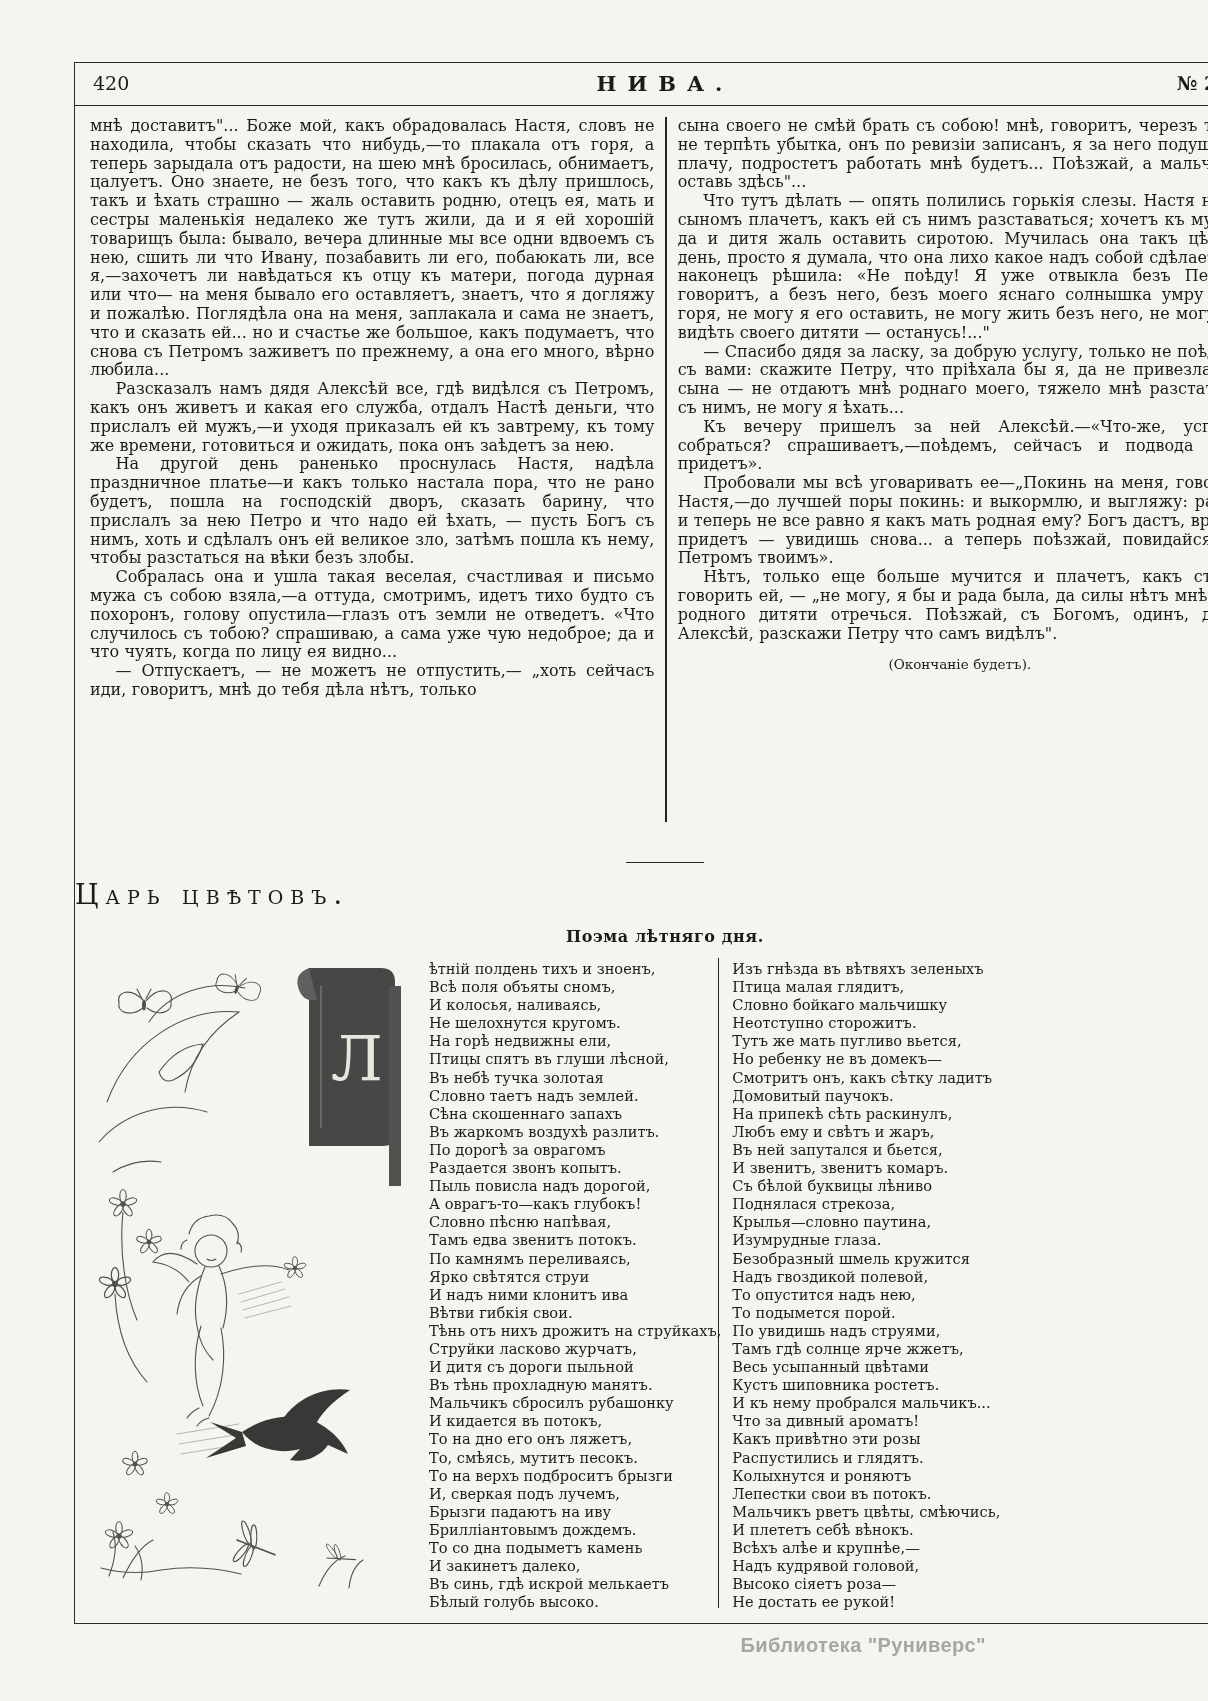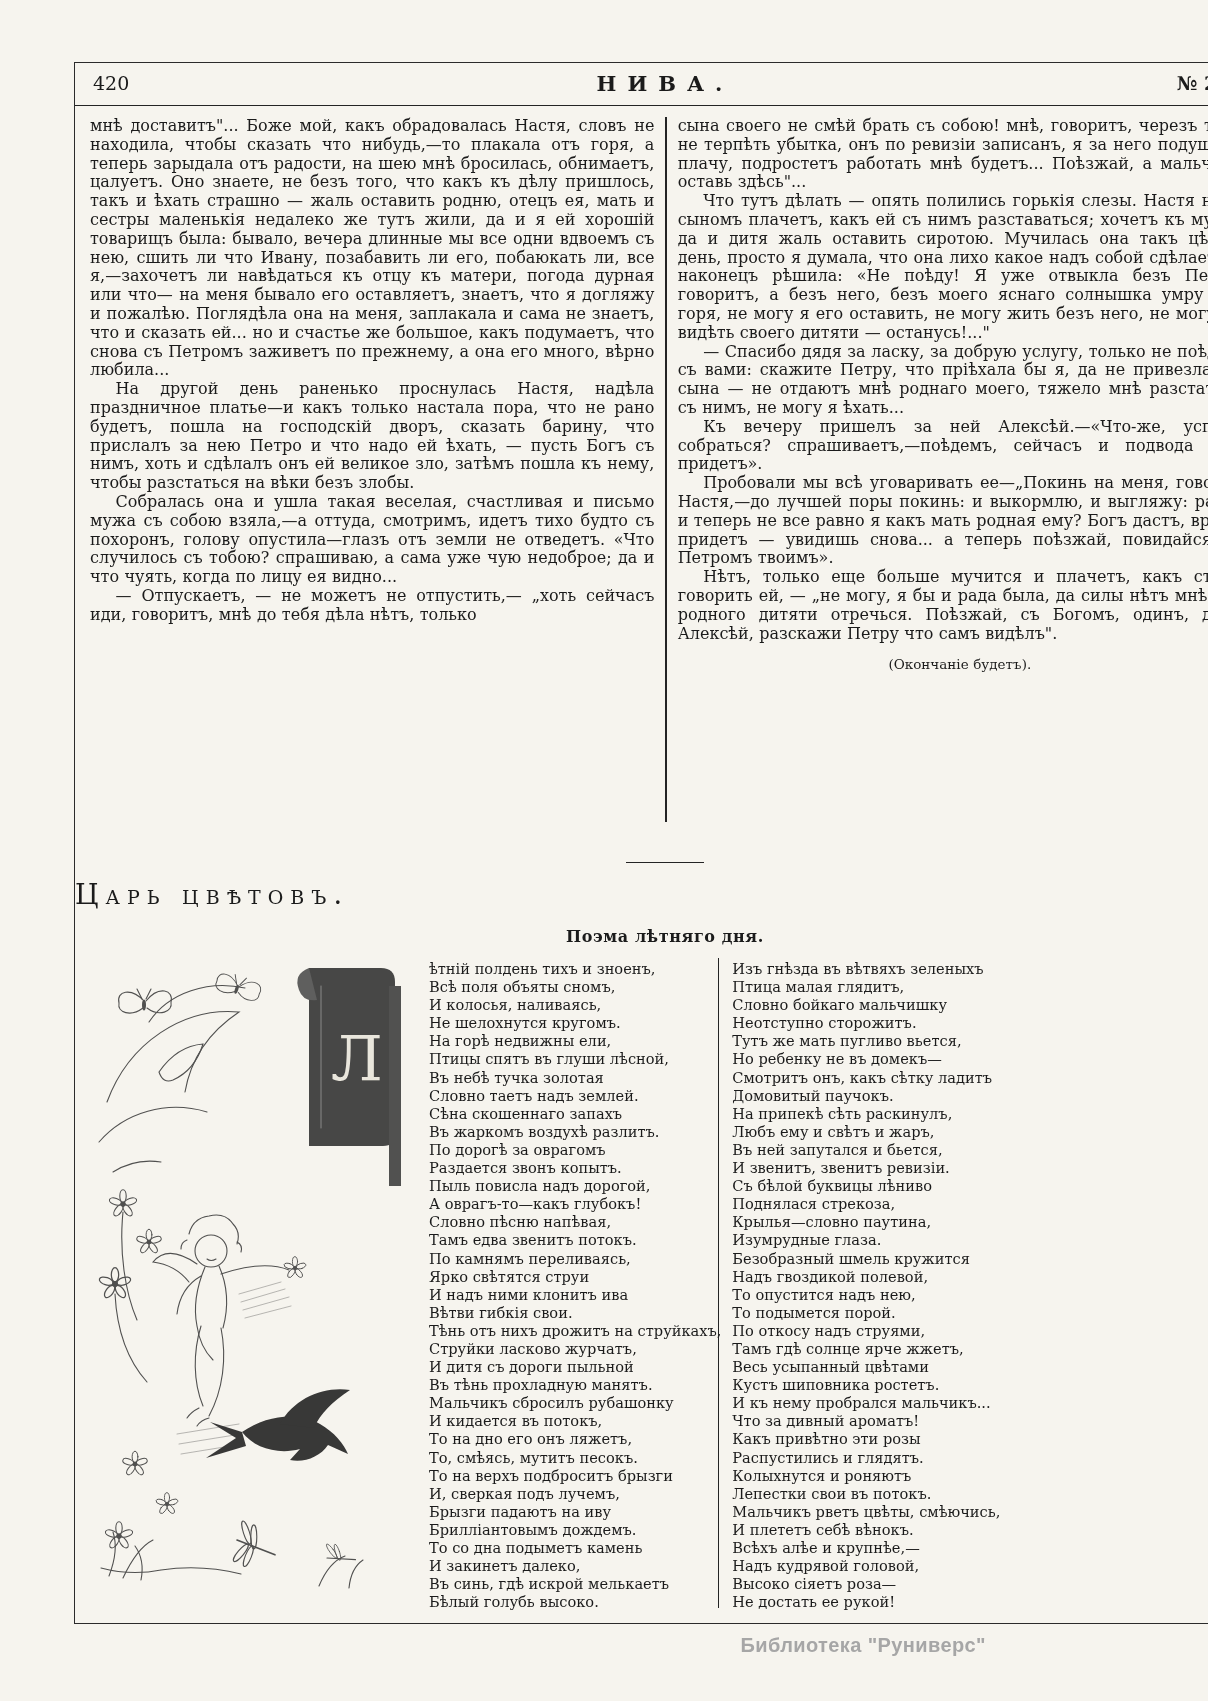--- a/index.html
+++ b/index.html
@@ -136,20 +136,21 @@
   <div class="masthead">
     <span class="page-num">420</span>
     <span class="journal">НИВА.</span>
     <span class="issue">№ 27.</span>
   </div>
   <div class="head-rule"></div>
 
   <div class="story">
     <div class="col col-inner">
         <p>мнѣ доставитъ"... Боже мой, какъ обрадовалась Настя, словъ не находила, чтобы сказать что нибудь,—то плакала отъ горя, а теперь зарыдала отъ радости, на шею мнѣ бросилась, обнимаетъ, цалуетъ. Оно знаете, не безъ того, что какъ къ дѣлу пришлось, такъ и ѣхать страшно — жаль оставить родню, отецъ ея, мать и сестры маленькія недалеко же тутъ жили, да и я ей хорошій товарищъ была: бывало, вечера длинные мы все одни вдвоемъ съ нею, сшить ли что Ивану, позабавить ли его, побаюкать ли, все я,—захочетъ ли навѣдаться къ отцу къ матери, погода дурная или что— на меня бывало его оставляетъ, знаетъ, что я догляжу и пожалѣю. Поглядѣла она на меня, заплакала и сама не знаетъ, что и сказать ей... но и счастье же большое, какъ подумаетъ, что снова съ Петромъ заживетъ по прежнему, а она его много, вѣрно любила...</p>
+        <p>Разсказалъ намъ дядя Алексѣй все, гдѣ видѣлся съ Петромъ, какъ онъ живетъ и какая его служба, отдалъ Настѣ деньги, что прислалъ ей мужъ,—и уходя приказалъ ей къ завтрему, къ тому же времени, готовиться и ожидать, пока онъ заѣдетъ за нею.</p>
         <p>На другой день раненько проснулась Настя, надѣла праздничное платье—и какъ только настала пора, что не рано будетъ, пошла на господскій дворъ, сказать барину, что прислалъ за нею Петро и что надо ей ѣхать, — пусть Богъ съ нимъ, хоть и сдѣлалъ онъ ей великое зло, затѣмъ пошла къ нему, чтобы разстаться на вѣки безъ злобы.</p>
         <p>Собралась она и ушла такая веселая, счастливая и письмо мужа съ собою взяла,—а оттуда, смотримъ, идетъ тихо будто съ похоронъ, голову опустила—глазъ отъ земли не отведетъ. «Что случилось съ тобою? спрашиваю, а сама уже чую недоброе; да и что чуять, когда по лицу ея видно...</p>
         <p>— Отпускаетъ, — не можетъ не отпустить,— „хоть сейчасъ иди, говоритъ, мнѣ до тебя дѣла нѣтъ, только</p>
       </div>
     <div class="col-div"></div>
     <div class="col">
       <div class="col-inner">
           <p>сына своего не смѣй брать съ собою! мнѣ, говоритъ, черезъ тебя не терпѣть убытка, онъ по ревизіи записанъ, я за него подушное плачу, подростетъ работать мнѣ будетъ... Поѣзжай, а мальчика оставь здѣсь"...</p>
           <p>Что тутъ дѣлать — опять полились горькія слезы. Настя надъ сыномъ плачетъ, какъ ей съ нимъ разставаться; хочетъ къ мужу, да и дитя жаль оставить сиротою. Мучилась она такъ цѣлый день, просто я думала, что она лихо какое надъ собой сдѣлаетъ—наконецъ рѣшила: «Не поѣду! Я уже отвыкла безъ Петро, говоритъ, а безъ него, безъ моего яснаго солнышка умру отъ горя, не могу я его оставить, не могу жить безъ него, не могу не видѣть своего дитяти — останусь!..."</p>
           <p>— Спасибо дядя за ласку, за добрую услугу, только не поѣду я съ вами: скажите Петру, что пріѣхала бы я, да не привезла бы сына — не отдаютъ мнѣ роднаго моего, тяжело мнѣ разстаться съ нимъ, не могу я ѣхать...</p>
@@ -302,30 +303,30 @@
         <div class="poem-line">Птица малая глядитъ,</div>
         <div class="poem-line">Словно бойкаго мальчишку</div>
         <div class="poem-line">Неотступно сторожитъ.</div>
         <div class="poem-line">Тутъ же мать пугливо вьется,</div>
         <div class="poem-line">Но ребенку не въ домекъ—</div>
         <div class="poem-line">Смотритъ онъ, какъ сѣтку ладитъ</div>
         <div class="poem-line">Домовитый паучокъ.</div>
         <div class="poem-line">На припекѣ сѣть раскинулъ,</div>
         <div class="poem-line">Любъ ему и свѣтъ и жаръ,</div>
         <div class="poem-line">Въ ней запутался и бьется,</div>
-        <div class="poem-line">И звенитъ, звенитъ ревизіи.</div>
+        <div class="poem-line">И звенитъ, звенитъ комаръ.</div>
         <div class="poem-line">Съ бѣлой буквицы лѣниво</div>
         <div class="poem-line">Поднялася стрекоза,</div>
         <div class="poem-line">Крылья—словно паутина,</div>
         <div class="poem-line">Изумрудные глаза.</div>
         <div class="poem-line">Безобразный шмель кружится</div>
         <div class="poem-line">Надъ гвоздикой полевой,</div>
         <div class="poem-line">То опустится надъ нею,</div>
         <div class="poem-line">То подымется порой.</div>
-        <div class="poem-line">По откосу надъ струями,</div>
+        <div class="poem-line">По увидишь надъ струями,</div>
         <div class="poem-line">Тамъ гдѣ солнце ярче жжетъ,</div>
         <div class="poem-line">Весь усыпанный цвѣтами</div>
         <div class="poem-line">Кустъ шиповника ростетъ.</div>
         <div class="poem-line">И къ нему пробрался мальчикъ...</div>
         <div class="poem-line">Что за дивный ароматъ!</div>
         <div class="poem-line">Какъ привѣтно эти розы</div>
         <div class="poem-line">Распустились и глядятъ.</div>
         <div class="poem-line">Колыхнутся и роняютъ</div>
         <div class="poem-line">Лепестки свои въ потокъ.</div>
         <div class="poem-line">Мальчикъ рветъ цвѣты, смѣючись,</div>

